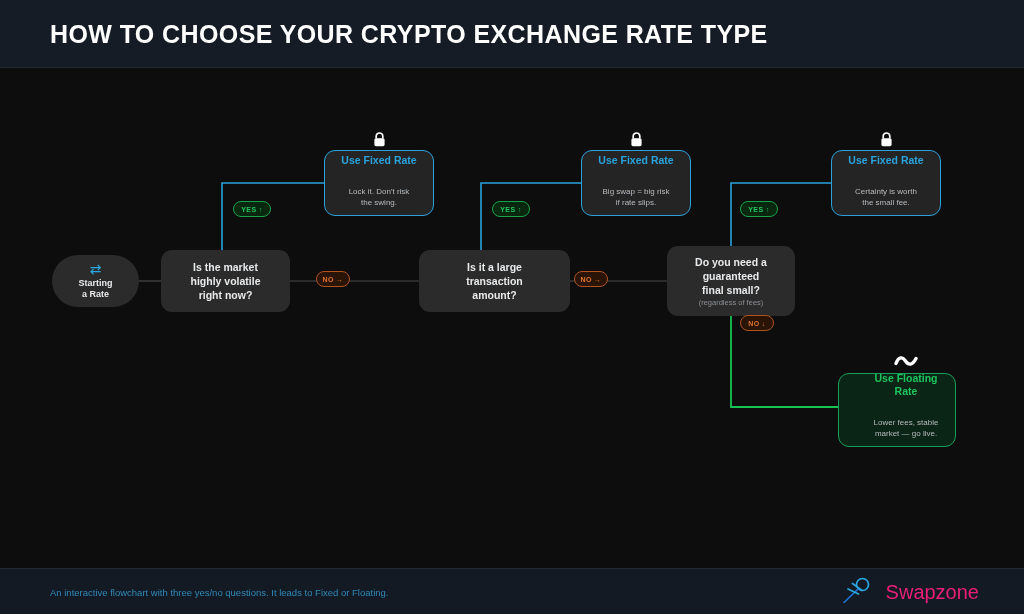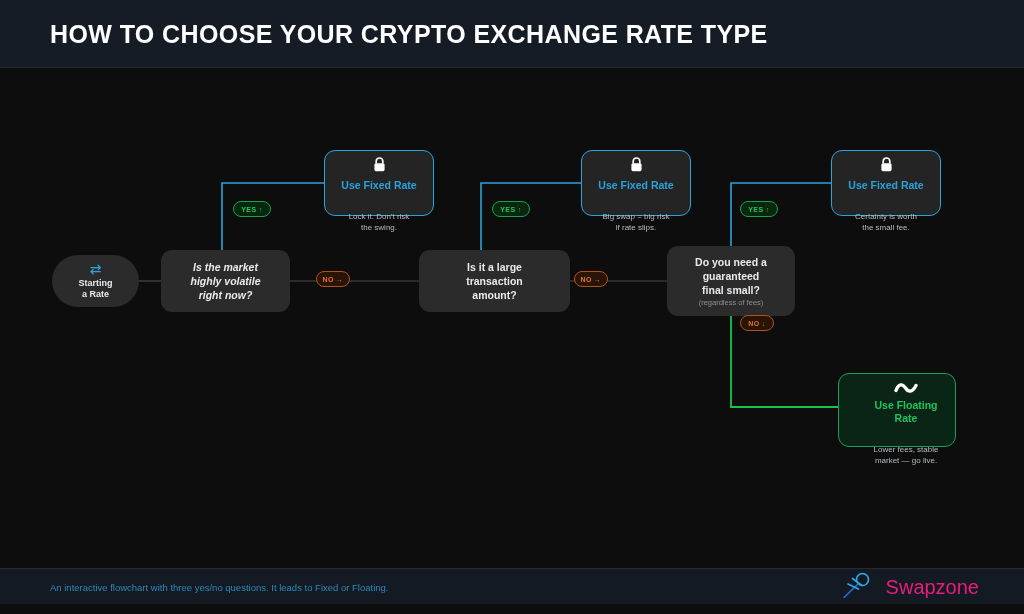--- a/index.html
+++ b/index.html
@@ -40,28 +40,28 @@
 
   
   .q-node{
     position:absolute;background:#2b2b2b;border-radius:11px;
     display:flex;flex-direction:column;align-items:center;justify-content:center;
     box-sizing:border-box;text-align:center;
   }
   .q-text{color:#e8eaec;font-size:10.5px;font-weight:bold;line-height:14px;}
   .q-sub{color:#8b8f94;font-size:7.5px;line-height:11px;margin-top:0;}
 
-  #q1{left:161px;top:182px;width:129px;height:62px;font-style:italic;}
+  #q1{left:161px;top:182px;width:129px;height:62px;}
   #q2{left:419px;top:182px;width:151px;height:62px;}
   #q3{left:667px;top:178px;width:128px;height:70px;}
 
   
   .card{
     position:absolute;border-radius:11px;box-sizing:border-box;
-    display:flex;flex-direction:column;align-items:center;justify-content:flex-start;
+    display:flex;flex-direction:column;align-items:center;justify-content:flex-end;
     text-align:center;padding:6px 6px 7px;
   }
   .card-fixed{background:#242424;border:1.4px solid #2aa3dd;}
   .card-float{background:#0a2415;border:1.4px solid #17a05a;}
   .card-icon{color:#ffffff;line-height:1;margin-bottom:5px;}
   .card-icon.lock{font-size:15px;}
   .card-icon.tilde{font-size:20px;font-weight:bold;margin-bottom:1px;margin-top:-2px;}
   .card-title{font-size:10.5px;font-weight:bold;line-height:13px;}
   .card-fixed .card-title{color:#2aa3dd;}
   .card-float .card-title{color:#1ec45e;}
@@ -83,21 +83,21 @@
 
   #b-yes1{left:233px;top:133px;width:38px;}
   #b-yes2{left:492px;top:133px;width:38px;}
   #b-yes3{left:740px;top:133px;width:38px;}
   #b-no1{left:316px;top:203px;width:34px;}
   #b-no2{left:574px;top:203px;width:34px;}
   #b-no3{left:740px;top:247px;width:34px;}
 
   
   .footer{
-    position:absolute;left:0;top:568px;width:1024px;height:36px;
+    position:absolute;left:0;top:568px;width:1024px;height:46px;
     background:#141a23;
     border-top:1px solid #242b35;
     box-sizing:border-box;
   }
   .footer-note{
     position:absolute;left:50px;top:50%;transform:translateY(-50%);
     color:#2f89b8;font-size:9.5px;white-space:nowrap;
   }
   .brand{
     position:absolute;right:45px;top:50%;transform:translateY(-50%);

